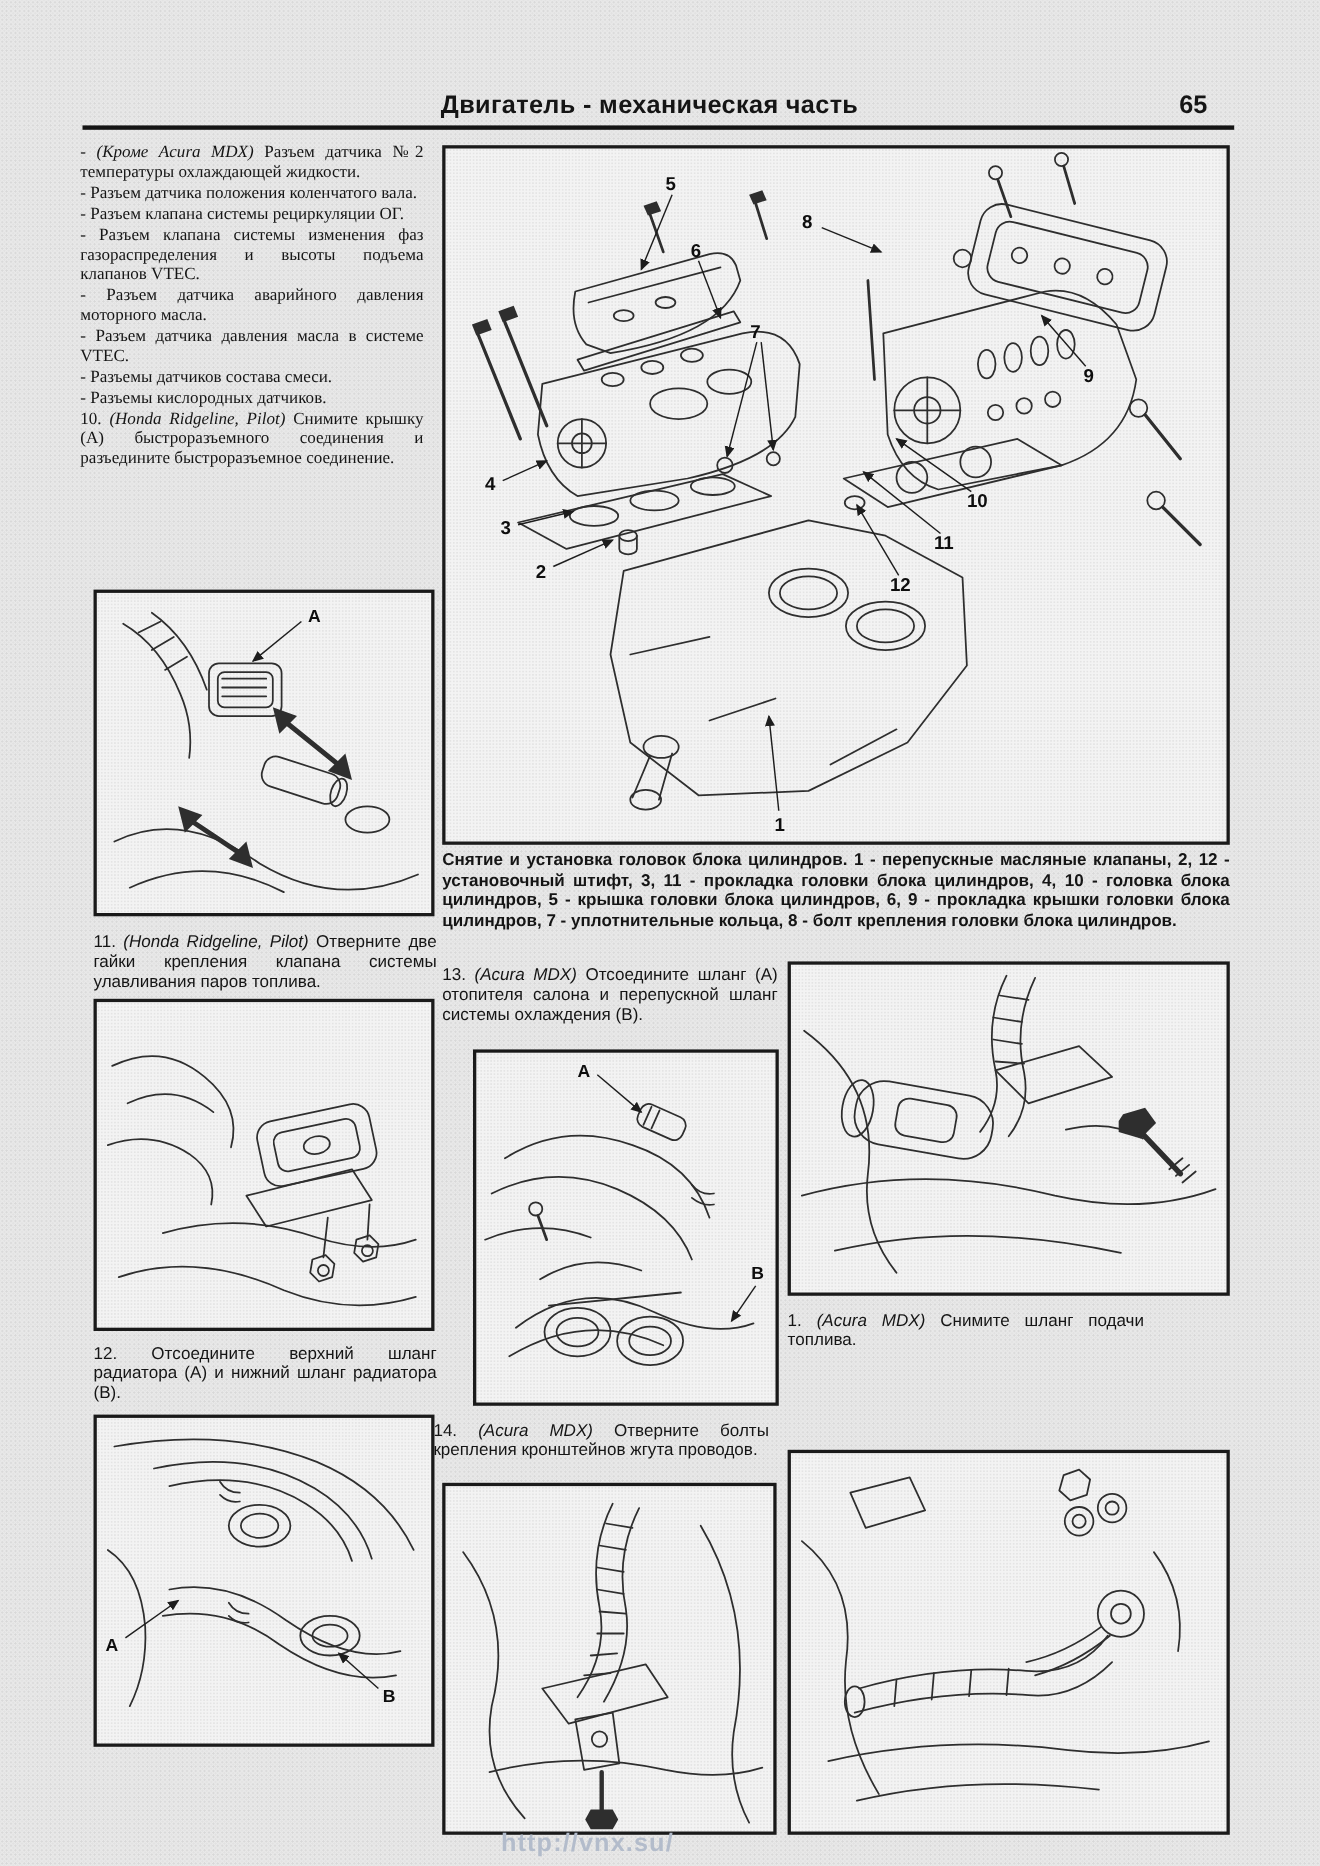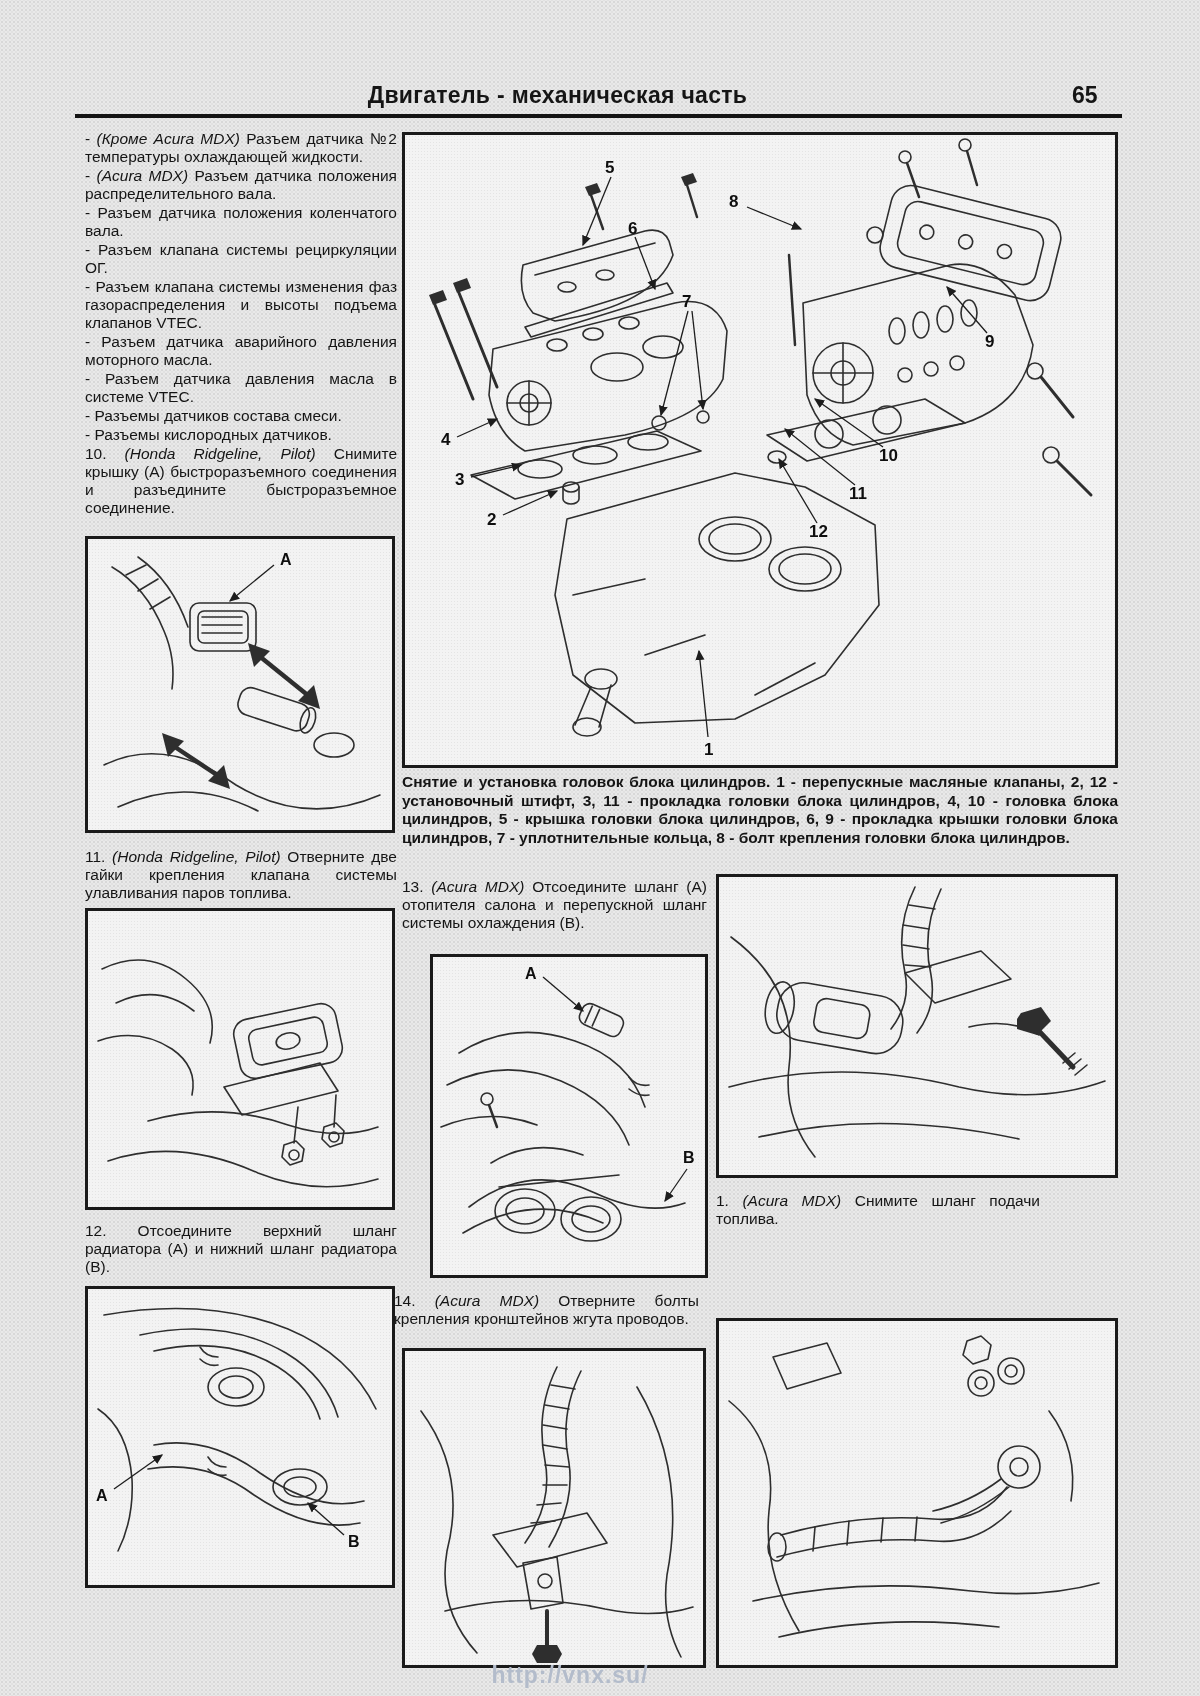--- a/index.html
+++ b/index.html
@@ -7,21 +7,21 @@
     width:1200px; height:1696px; position:relative; overflow:hidden;
     font-family:"Liberation Sans", sans-serif; color:#151515;
     background-color:#e9e9e9;
     background-image: radial-gradient(#d8d8d8 0.8px, rgba(0,0,0,0) 0.9px),
                       radial-gradient(#e1e1e1 0.8px, rgba(0,0,0,0) 0.9px);
     background-size: 4px 4px, 4px 4px;
     background-position: 0 0, 2px 2px;
   }
   .hdr-title {
     position:absolute; left:0; top:82px; width:1115px; text-align:center;
-    font-size:23px; font-weight:bold; letter-spacing:0.3px;
+    font-size:23px; font-weight:bold; letter-spacing:0.3px;padding-left:33px;
   }
   .hdr-num { position:absolute; left:1072px; top:82px; font-size:23px; font-weight:bold; }
   .hdr-rule { position:absolute; left:75px; top:114px; width:1047px; height:4px; background:#141414; }
   .txt { position:absolute; font-size:15.5px; line-height:18px; text-align:justify; }
   .txt p { margin:0 0 1px 0; }
   .it { font-style:italic; }
   .caption { position:absolute; font-size:15.5px; line-height:18.6px; font-weight:bold; text-align:justify; }
   .figbox {
     position:absolute; border:3px solid #1a1a1a; box-sizing:border-box;
     background-color:#f3f3f3;
@@ -30,35 +30,34 @@
   }
   .figbox svg { display:block; width:100%; height:100%; }
   .art { stroke:#2e2e2e; fill:none; stroke-width:1.6; stroke-linecap:round; stroke-linejoin:round; }
   .thick { stroke-width:4.5; }
   .fillb { fill:#2e2e2e; stroke:none; }
   .leader { stroke:#1d1d1d; stroke-width:1.3; fill:none; }
   .cnum { font-family:"Liberation Sans",sans-serif; font-size:17px; font-weight:bold; fill:#0e0e0e; }
   .figlabel { font-family:"Liberation Sans",sans-serif; font-size:16px; font-weight:bold; fill:#0e0e0e; }
   .watermark {
     position:absolute; left:0; top:1662px; width:1068px; text-align:center;
-    font-size:23px; font-weight:bold; color:#b3bccb; letter-spacing:1px;margin-left:36px;
+    font-size:23px; font-weight:bold; color:#b3bccb; letter-spacing:1px;
   }
 </style>
 </head>
 <body>
 
 <div>
 
   <div class="hdr-title">Двигатель - механическая часть</div>
   <div class="hdr-num">65</div>
   <div class="hdr-rule"></div>
 
-  <div class="txt" style="left:85px; top:130px; width:312px;">
+  <div class="txt" style="left:73px; top:130px; width:312px;font-family:Liberation Serif, serif;">
     <p><span>- </span><span class="it">(Кроме Acura MDX)</span><span> Разъем датчика №2 температуры охлаждающей жидкости.</span></p>
-    <p><span>- </span><span class="it">(Acura MDX)</span><span> Разъем датчика положения распределительного вала.</span></p>
     <p><span>- </span><span class="it"></span><span>Разъем датчика положения коленчатого вала.</span></p>
     <p><span>- </span><span class="it"></span><span>Разъем клапана системы рециркуляции ОГ.</span></p>
     <p><span>- </span><span class="it"></span><span>Разъем клапана системы изменения фаз газораспределения и высоты подъема клапанов VTEC.</span></p>
     <p><span>- </span><span class="it"></span><span>Разъем датчика аварийного давления моторного масла.</span></p>
     <p><span>- </span><span class="it"></span><span>Разъем датчика давления масла в системе VTEC.</span></p>
     <p><span>- </span><span class="it"></span><span>Разъемы датчиков состава смеси.</span></p>
     <p><span>- </span><span class="it"></span><span>Разъемы кислородных датчиков.</span></p>
     <p><span>10. </span><span class="it">(Honda Ridgeline, Pilot)</span><span> Снимите крышку (А) быстроразъемного соединения и разъедините быстроразъемное соединение.</span></p>
   </div>
 

